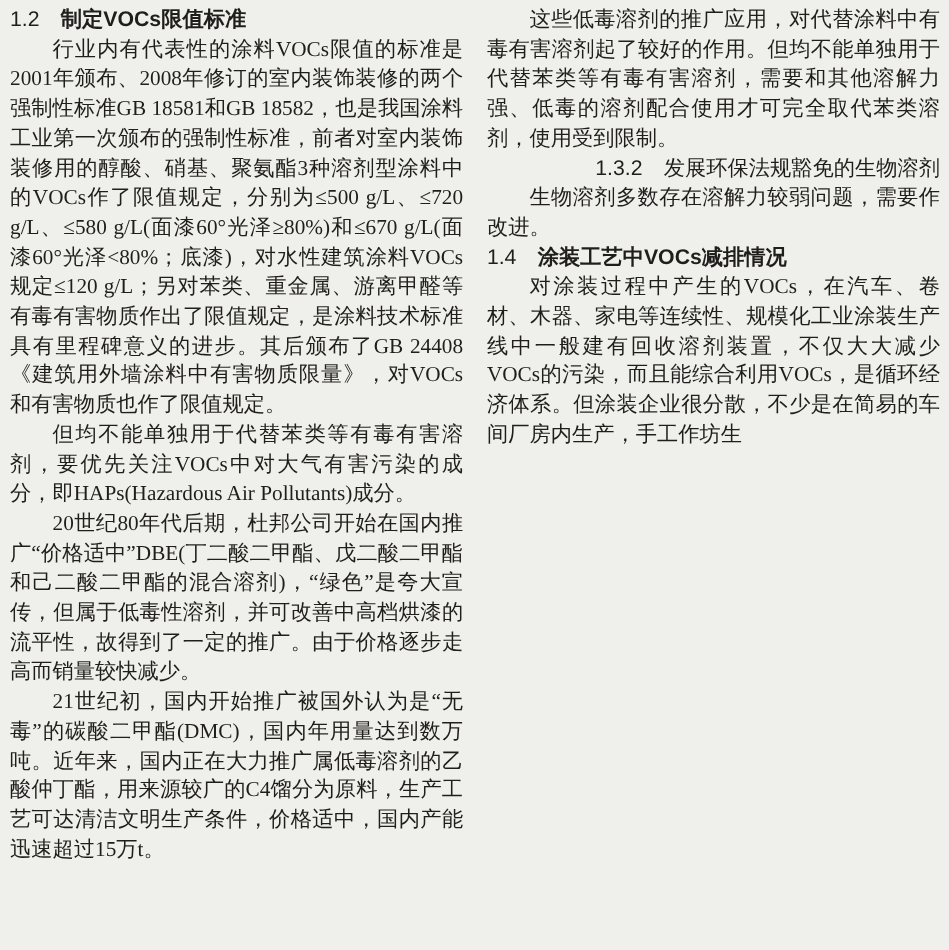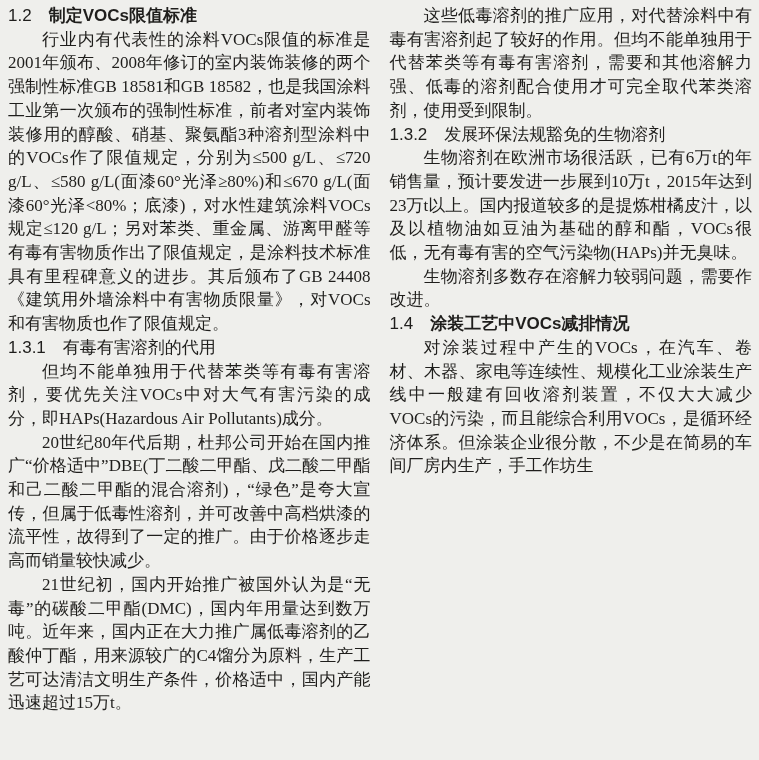--- a/index.html
+++ b/index.html
@@ -45,42 +45,40 @@
     text-align: left;
   }
   .block.heading-1 .head-num,
   .block.heading-2 .head-num {
     font-weight: 400;
     font-family: "Liberation Sans", "DejaVu Sans", sans-serif;
   }
   .block.heading-2 {
     font-weight: 400;
     text-indent: 0;
-    text-align: left;
+    text-align: right;
   }
   sup.cite {
     font-size: 10px;
     line-height: 0;
     vertical-align: super;
     letter-spacing: -0.5px;
   }
 </style>
 </head>
 <body style="background: rgb(239, 239, 236);">
 
 <div class="page" style="color: rgb(31, 30, 28);">
   <div class="col">
       <div class="block heading-1"><span class="head-num">1.2　</span>制定VOCs限值标准</div>
       <div class="block para">行业内有代表性的涂料VOCs限值的标准是2001年颁布、2008年修订的室内装饰装修的两个强制性标准GB 18581和GB 18582，也是我国涂料工业第一次颁布的强制性标准，前者对室内装饰装修用的醇酸、硝基、聚氨酯3种溶剂型涂料中的VOCs作了限值规定，分别为≤500 g/L、≤720 g/L、≤580 g/L(面漆60°光泽≥80%)和≤670 g/L(面漆60°光泽&lt;80%；底漆)，对水性建筑涂料VOCs规定≤120 g/L；另对苯类、重金属、游离甲醛等有毒有害物质作出了限值规定，是涂料技术标准具有里程碑意义的进步。其后颁布了GB 24408《建筑用外墙涂料中有害物质限量》，对VOCs和有害物质也作了限值规定。</div>
-      <div class="block heading-2"><span class="head-num">1.3.1　</span>有毒有害溶剂的代用</div>
       <div class="block para">但均不能单独用于代替苯类等有毒有害溶剂，要优先关注VOCs中对大气有害污染的成分，即HAPs(Hazardous Air Pollutants)成分。</div>
       <div class="block para">20世纪80年代后期，杜邦公司开始在国内推广“价格适中”DBE(丁二酸二甲酯、戊二酸二甲酯和己二酸二甲酯的混合溶剂)，“绿色”是夸大宣传，但属于低毒性溶剂，并可改善中高档烘漆的流平性，故得到了一定的推广。由于价格逐步走高而销量较快减少。</div>
       <div class="block para">21世纪初，国内开始推广被国外认为是“无毒”的碳酸二甲酯(DMC)，国内年用量达到数万吨。近年来，国内正在大力推广属低毒溶剂的乙酸仲丁酯，用来源较广的C4馏分为原料，生产工艺可达清洁文明生产条件，价格适中，国内产能迅速超过15万t。</div>
     </div>
   <div class="col">
       <div class="block para">这些低毒溶剂的推广应用，对代替涂料中有毒有害溶剂起了较好的作用。但均不能单独用于代替苯类等有毒有害溶剂，需要和其他溶解力强、低毒的溶剂配合使用才可完全取代苯类溶剂，使用受到限制。</div>
       <div class="block heading-2"><span class="head-num">1.3.2　</span>发展环保法规豁免的生物溶剂</div>
-      <div class="block para">生物溶剂在欧洲市场很活跃，已有6万t的年销售量，预计要发进一步展到10万t，2015年达到23万t以上。国内报道较多的是提炼柑橘皮汁，以及以植物油如豆油为基础的醇和酯，VOCs很低，无有毒有害的空气污染物(HAPs)并无臭味。</div>
       <div class="block para">生物溶剂多数存在溶解力较弱问题，需要作改进。</div>
       <div class="block heading-1"><span class="head-num">1.4　</span>涂装工艺中VOCs减排情况</div>
       <div class="block para">对涂装过程中产生的VOCs，在汽车、卷材、木器、家电等连续性、规模化工业涂装生产线中一般建有回收溶剂装置，不仅大大减少VOCs的污染，而且能综合利用VOCs，是循环经济体系。但涂装企业很分散，不少是在简易的车间厂房内生产，手工作坊生</div>
     </div>
 </div>
 
 </body></html>

